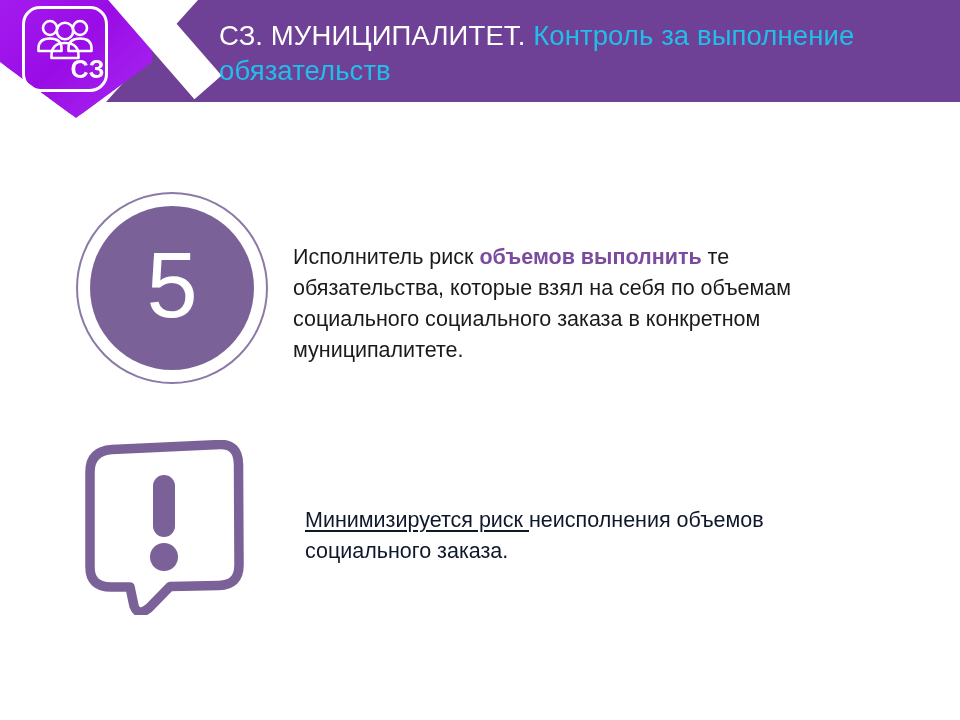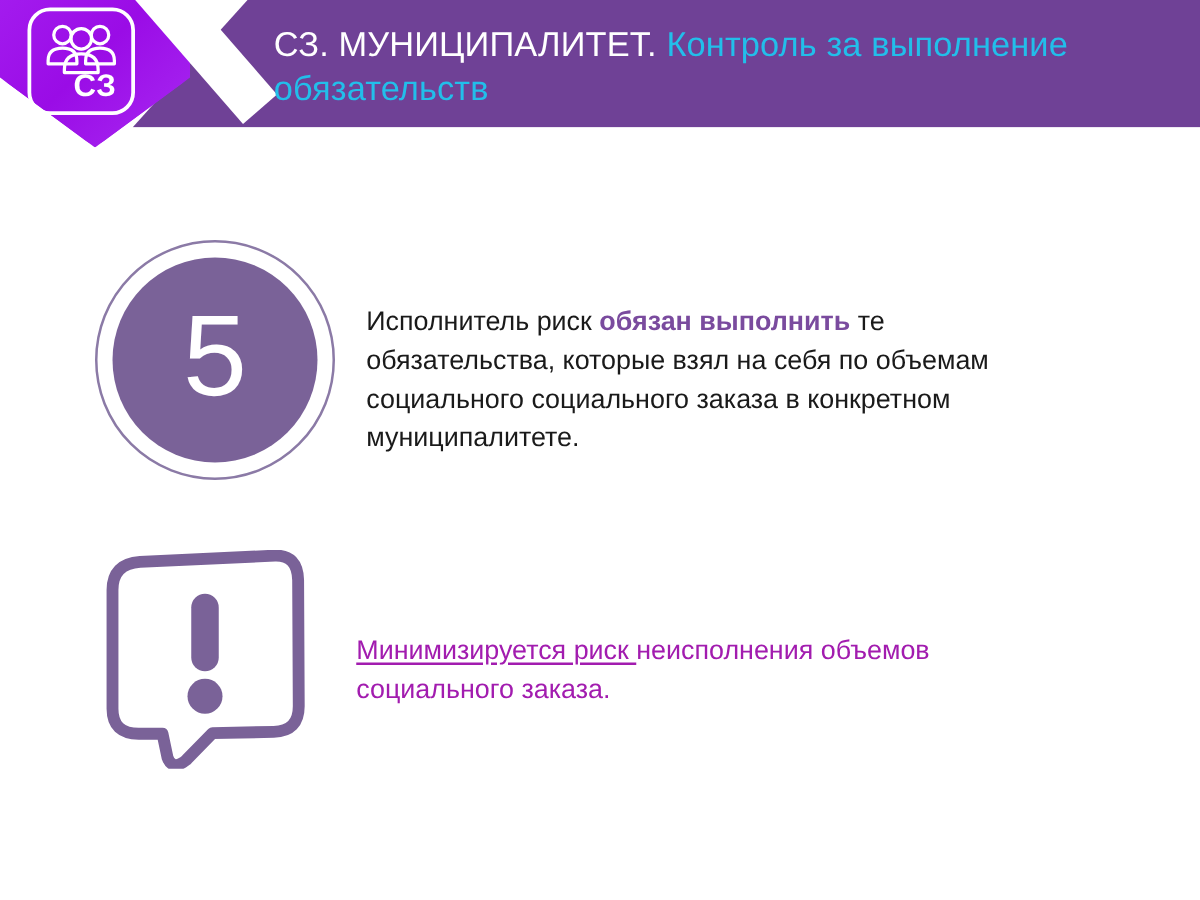--- a/index.html
+++ b/index.html
@@ -64,21 +64,21 @@
     left: 50%;
     top: 9px;
     transform: translateX(-50%);
     z-index: 5;
   }
   .logo-sz {
     position: absolute;
     left: 0;
     right: 0;
     bottom: 7px;
-    text-align: center;
+    text-align: right;
     color: #ffffff;
     font-size: 25px;
     font-weight: bold;
     letter-spacing: 0.5px;
     line-height: 1;
     z-index: 5;
     margin-left: 22px;
   }
   .diag-stripe {
     position: absolute;
@@ -160,26 +160,26 @@
   
   .alert-bubble {
     position: absolute;
     left: 78px;
     top: 440px;
     width: 170px;
     height: 175px;
   }
   .alert-note {
     position: absolute;
-    left: 285px;
+    left: 305px;
     top: 483px;
     width: 460px;
     font-size: 21.5px;
     line-height: 31px;
-    color: #a21caf;
+    color: #0f172a;
   }
   .alert-underline {
     text-decoration: underline;
     text-underline-offset: 3px;
   }
 </style>
 </head>
 <body>
 
 <div id="slide">
@@ -209,21 +209,21 @@
   </div>
 
   <div class="circle-wrap">
     <div class="circle-ring"></div>
     <div class="circle-fill">
       <span class="circle-num">5</span>
     </div>
   </div>
 
   <p class="body-text">
-    <span>Исполнитель риск </span><span class="body-strong">обязан выполнить</span><span> те обязательства, которые взял на себя по объемам социального социального заказа в конкретном муниципалитете.</span>
+    <span>Исполнитель риск </span><span class="body-strong">объемов выполнить</span><span> те обязательства, которые взял на себя по объемам социального социального заказа в конкретном муниципалитете.</span>
   </p>
 
   <div class="alert-bubble">
     <svg width="170" height="175" viewBox="0 0 170 175" fill="none">
       <path d="M12 32 Q12 11 34 9.5 L142 4.5 Q160 4 160.5 24 L161 125 Q161 145 141 145.5
                L92 146.5 L71 168 Q60 177 56 166 L52 147 L33 147 Q12 147 12 127 Z" stroke="#7A6298" stroke-width="9.5" stroke-linejoin="round" stroke-linecap="round"></path>
       <rect x="75" y="35" width="22" height="62" rx="11" fill="#7A6298"></rect>
       <circle cx="86" cy="117" r="14" fill="#7A6298"></circle>
     </svg>
   </div>

